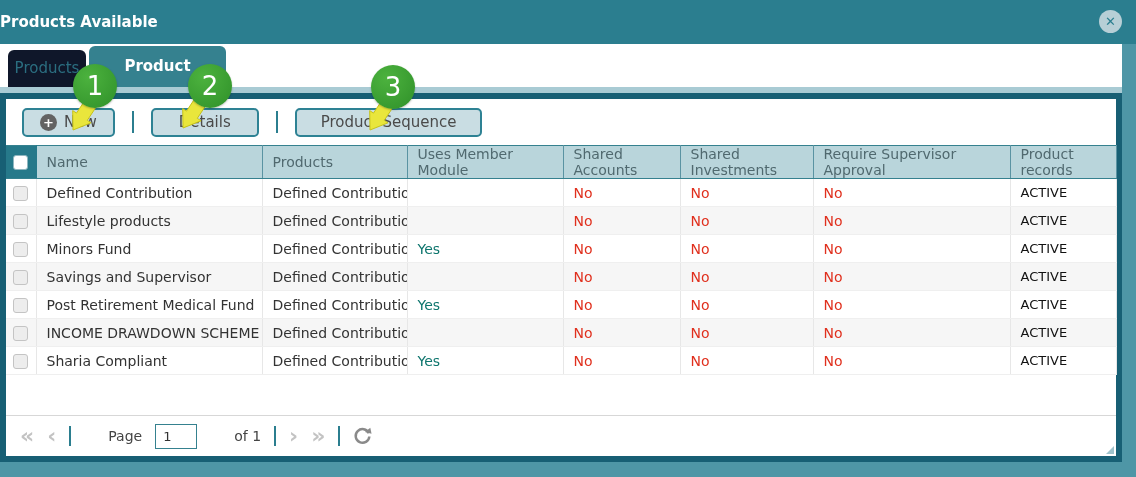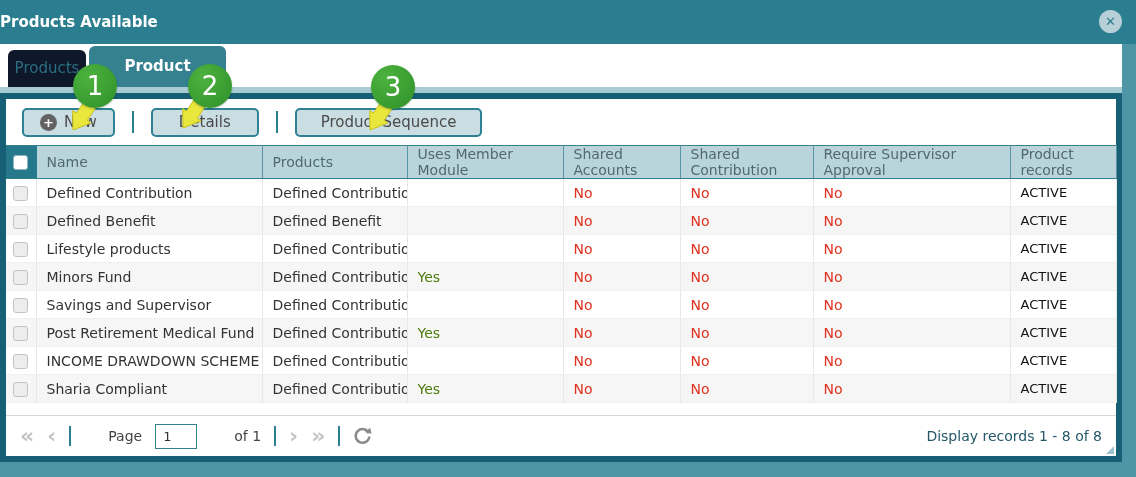--- a/index.html
+++ b/index.html
@@ -61,21 +61,21 @@
     border-right:1px solid #5a93a2; border-top:1px solid #35818f; border-bottom:1px solid #35818f;
   }
   thead th.cb-col { background:#26798a; padding:0; text-align:center; border-right:1px solid #26798a; }
   tbody td {
     height:28px; font-size:14px; color:#333; padding-left:10px;
     border-right:1px solid #e7e7e7; border-bottom:1px solid #efefef;
     overflow:hidden; white-space:nowrap;
   }
   tbody tr:nth-child(even) { background:#f6f6f6; }
   tbody td.cb { padding:0; text-align:center; }
-  td.yes { color:#4d7c0f; }
+  td.yes { color:#0f766e; }
   td.no { color:#e0301e; }
   td.status { font-size:13px; color:#111;margin-top:37px; }
   .cbox { display:inline-block; width:15px; height:15px; border-radius:3px; vertical-align:middle; cursor:pointer; }
   .cbox.head { background:#fff; border:1px solid #8fb6bf; }
   .cbox.row  { background:#ededed; border:1px solid #c4c4c4; }
 
   
   .footer {
     position:absolute; left:0; bottom:0; width:1110px; height:41px;
     border-top:1px solid #d7d7d7; background:#fff;
@@ -148,40 +148,30 @@
         <col style="width:197px">
         <col style="width:106px">
     </colgroup>
     <thead>
         <tr id="head-row">
           <th class="cb-col"><span class="cbox head"></span></th>
           <th>Name</th>
           <th>Products</th>
           <th>Uses Member Module</th>
           <th>Shared Accounts</th>
-          <th>Shared Contribution</th>
+          <th>Shared Investments</th>
           <th>Require Supervisor Approval</th>
           <th>Product records</th>
         </tr>
       </thead>
     <tbody id="table-body">
         <tr>
           <td class="cb"><span class="cbox row"></span></td>
           <td>Defined Contribution</td>
           <td>Defined Contribution</td>
-          <td></td>
-          <td class="no">No</td>
-          <td class="no">No</td>
-          <td class="no">No</td>
-          <td class="status">ACTIVE</td>
-        </tr>
-        <tr>
-          <td class="cb"><span class="cbox row"></span></td>
-          <td>Defined Benefit</td>
-          <td>Defined Benefit</td>
           <td></td>
           <td class="no">No</td>
           <td class="no">No</td>
           <td class="no">No</td>
           <td class="status">ACTIVE</td>
         </tr>
         <tr>
           <td class="cb"><span class="cbox row"></span></td>
           <td>Lifestyle products</td>
           <td>Defined Contribution</td>
@@ -256,21 +246,20 @@
       <span class="chev">›</span>
       <span class="chev">»</span>
       <span class="pg-sep"></span>
       <span class="refresh">
         <svg width="19" height="19" viewBox="0 0 20 20">
           <path d="M16.6 6.5 A7.2 7.2 0 1 0 17.2 10" fill="none" stroke="#8a8a8a" stroke-width="2.6"></path>
           <polygon points="12.5,5.2 19.5,7.2 18.2,0.8" fill="#8a8a8a"></polygon>
         </svg>
       </span>
     </div>
-    <div class="records">Display records 1 - 8 of 8</div>
   </div>
 
   <div class="resize-handle"></div>
 </div>
 
 <svg class="arrow" style="left:69px;top:84px" width="40" height="52" viewBox="0 0 40 52">
   <polygon points="26.6,0.4 7.5,29.1 3.7,26.6 4,46 22.1,38.8 18.3,36.3 37.4,7.6" fill="#e9e63c" stroke="#c6c21a" stroke-width="1"></polygon>
 </svg>
 <svg class="arrow" style="left:179px;top:82px" width="40" height="52" viewBox="0 0 40 52">
   <polygon points="26.6,0.4 7.5,29.1 3.7,26.6 4,46 22.1,38.8 18.3,36.3 37.4,7.6" fill="#e9e63c" stroke="#c6c21a" stroke-width="1"></polygon>

